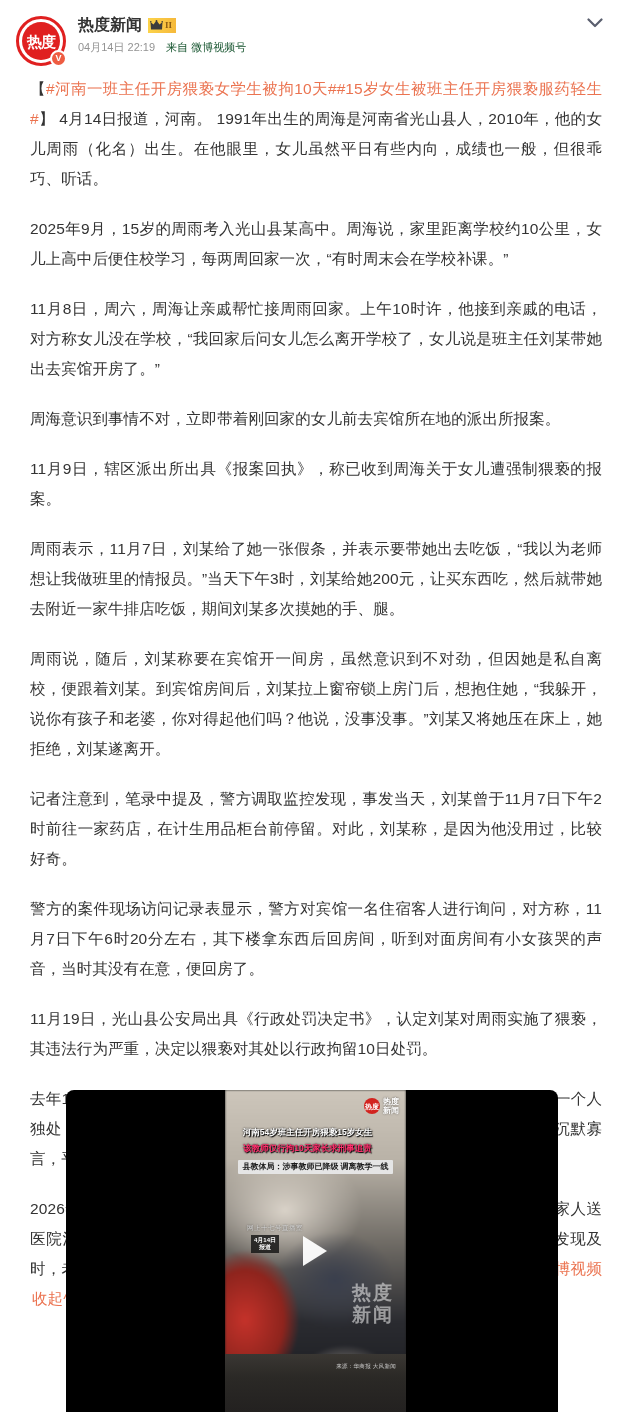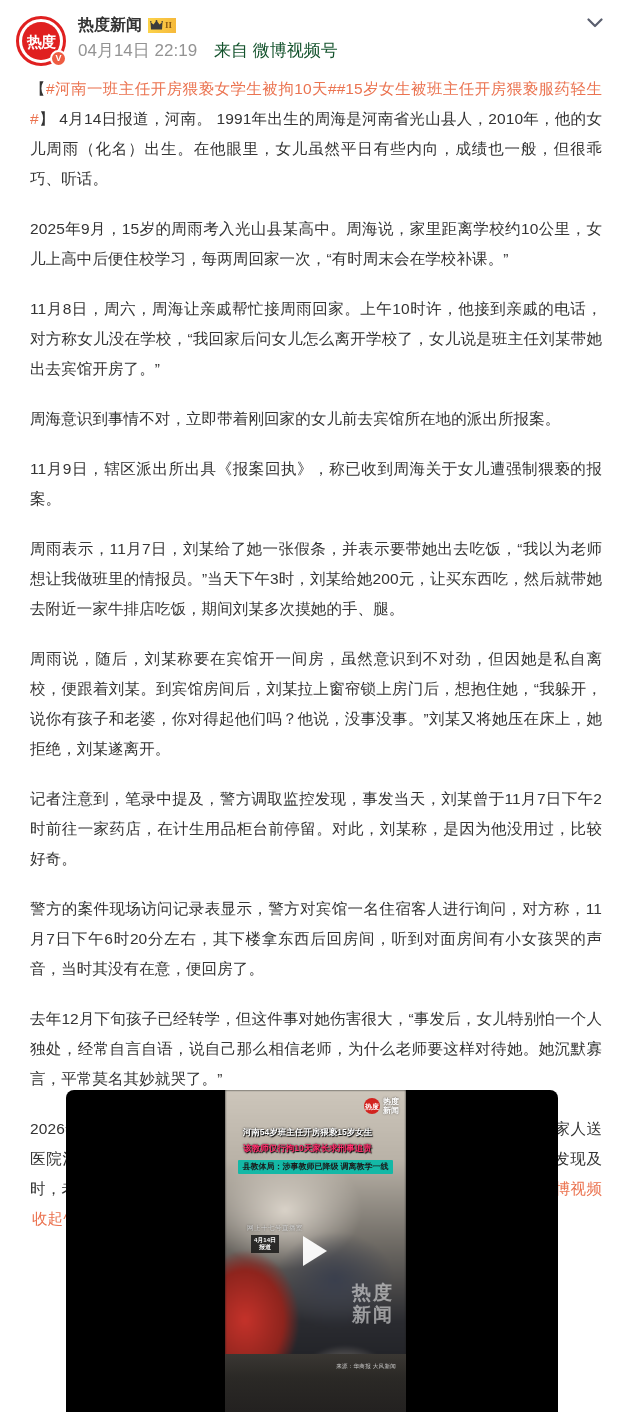--- a/index.html
+++ b/index.html
@@ -118,25 +118,25 @@
   }
   .vip-level {
     font-size: 9px;
     color: #8a5a12;
     font-weight: bold;
     line-height: 1;
     font-family: "Liberation Serif", serif;
   }
   .meta-row {
     margin-top: 9px;
-    font-size: 17px;
+    font-size: 11px;
     color: #939393;
     line-height: 1;
     display: flex;
-    gap: 17px;
+    gap: 11px;
     align-items: baseline;
   }
   .meta-source { color: #14532d; }
 
   .chevron-btn {
     position: absolute;
     top: 10px;
     right: 14px;
     width: 30px;
     height: 26px;
@@ -249,21 +249,21 @@
   }
   .cap3-wrap {
     position: absolute;
     top: 70px;
     left: 8px;
     right: 8px;
     display: flex;
     justify-content: center;
   }
   .cap3 {
-    background: #14b8a6;
+    background: #e5e5e5;
     color: #1a1a1a;
     font-size: 8px;
     font-weight: bold;
     padding: 3px 4px;
     line-height: 1;
     white-space: nowrap;
     border-radius: 1px;
   }
   .sub-tag {
     position: absolute;
@@ -371,20 +371,21 @@
     <p><span>【</span><span class="hashtag">#河南一班主任开房猥亵女学生被拘10天##15岁女生被班主任开房猥亵服药轻生#</span><span>】 4月14日报道，河南。 1991年出生的周海是河南省光山县人，2010年，他的女儿周雨（化名）出生。在他眼里，女儿虽然平日有些内向，成绩也一般，但很乖巧、听话。</span></p>
 
     <p>2025年9月，15岁的周雨考入光山县某高中。周海说，家里距离学校约10公里，女儿上高中后便住校学习，每两周回家一次，“有时周末会在学校补课。”</p>
     <p>11月8日，周六，周海让亲戚帮忙接周雨回家。上午10时许，他接到亲戚的电话，对方称女儿没在学校，“我回家后问女儿怎么离开学校了，女儿说是班主任刘某带她出去宾馆开房了。”</p>
     <p>周海意识到事情不对，立即带着刚回家的女儿前去宾馆所在地的派出所报案。</p>
     <p>11月9日，辖区派出所出具《报案回执》，称已收到周海关于女儿遭强制猥亵的报案。</p>
     <p>周雨表示，11月7日，刘某给了她一张假条，并表示要带她出去吃饭，“我以为老师想让我做班里的情报员。”当天下午3时，刘某给她200元，让买东西吃，然后就带她去附近一家牛排店吃饭，期间刘某多次摸她的手、腿。</p>
     <p>周雨说，随后，刘某称要在宾馆开一间房，虽然意识到不对劲，但因她是私自离校，便跟着刘某。到宾馆房间后，刘某拉上窗帘锁上房门后，想抱住她，“我躲开，说你有孩子和老婆，你对得起他们吗？他说，没事没事。”刘某又将她压在床上，她拒绝，刘某遂离开。</p>
     <p>记者注意到，笔录中提及，警方调取监控发现，事发当天，刘某曾于11月7日下午2时前往一家药店，在计生用品柜台前停留。对此，刘某称，是因为他没用过，比较好奇。</p>
     <p>警方的案件现场访问记录表显示，警方对宾馆一名住宿客人进行询问，对方称，11月7日下午6时20分左右，其下楼拿东西后回房间，听到对面房间有小女孩哭的声音，当时其没有在意，便回房了。</p>
+    <p>11月19日，光山县公安局出具《行政处罚决定书》，认定刘某对周雨实施了猥亵，其违法行为严重，决定以猥亵对其处以行政拘留10日处罚。</p>
     <p>去年12月下旬孩子已经转学，但这件事对她伤害很大，“事发后，女儿特别怕一个人独处，经常自言自语，说自己那么相信老师，为什么老师要这样对待她。她沉默寡言，平常莫名其妙就哭了。”</p>
 
     <p><span>2026年1月28日，周雨因情绪低落，服用过量阿莫西林，导致药物中毒，被家人送医院洗胃治疗。周海说：“当时是晚上，孩子在学校突然喝药了，幸好同学发现及时，老师通知我们后，及时送医救治。”（华商报大风新闻）</span> <span class="video-link"><span class="cam">▯</span><span>热度新闻的微博视频</span></span> <span class="collapse-link"><span>收起</span><span>^</span></span></p>
   </div>
 
   <div class="video-card">
     <div class="video-inner">
       <div class="scene"></div>
       <div class="scene-bottom-fade"></div>
 

